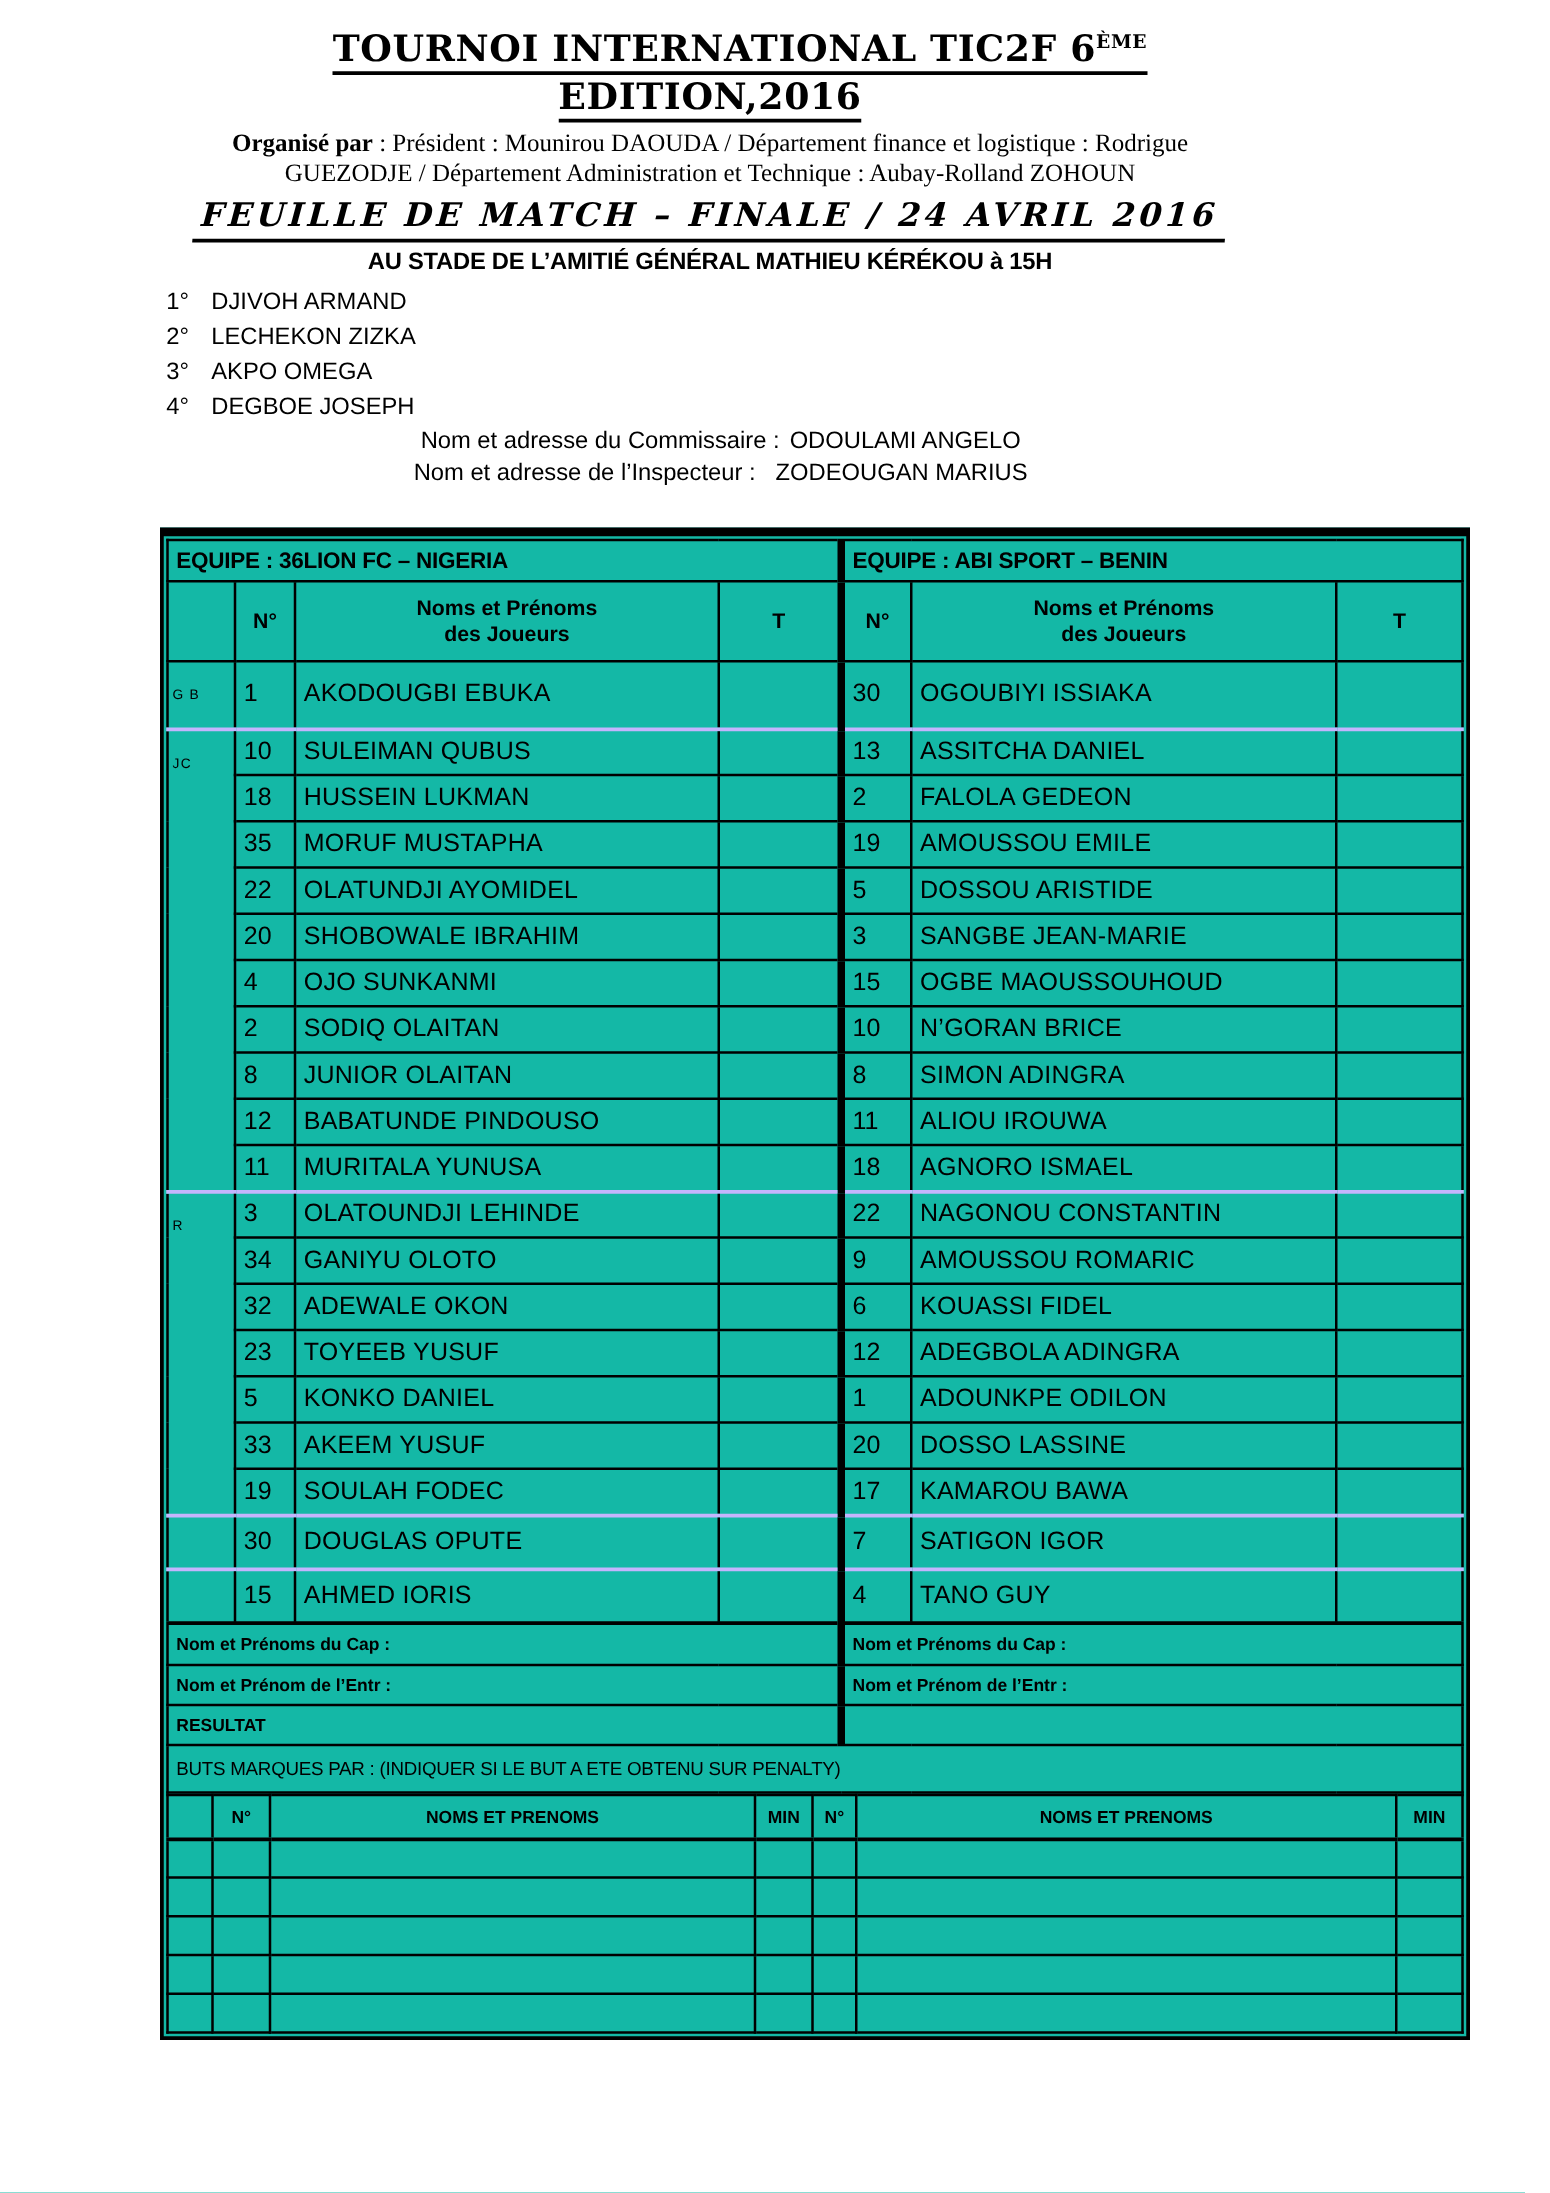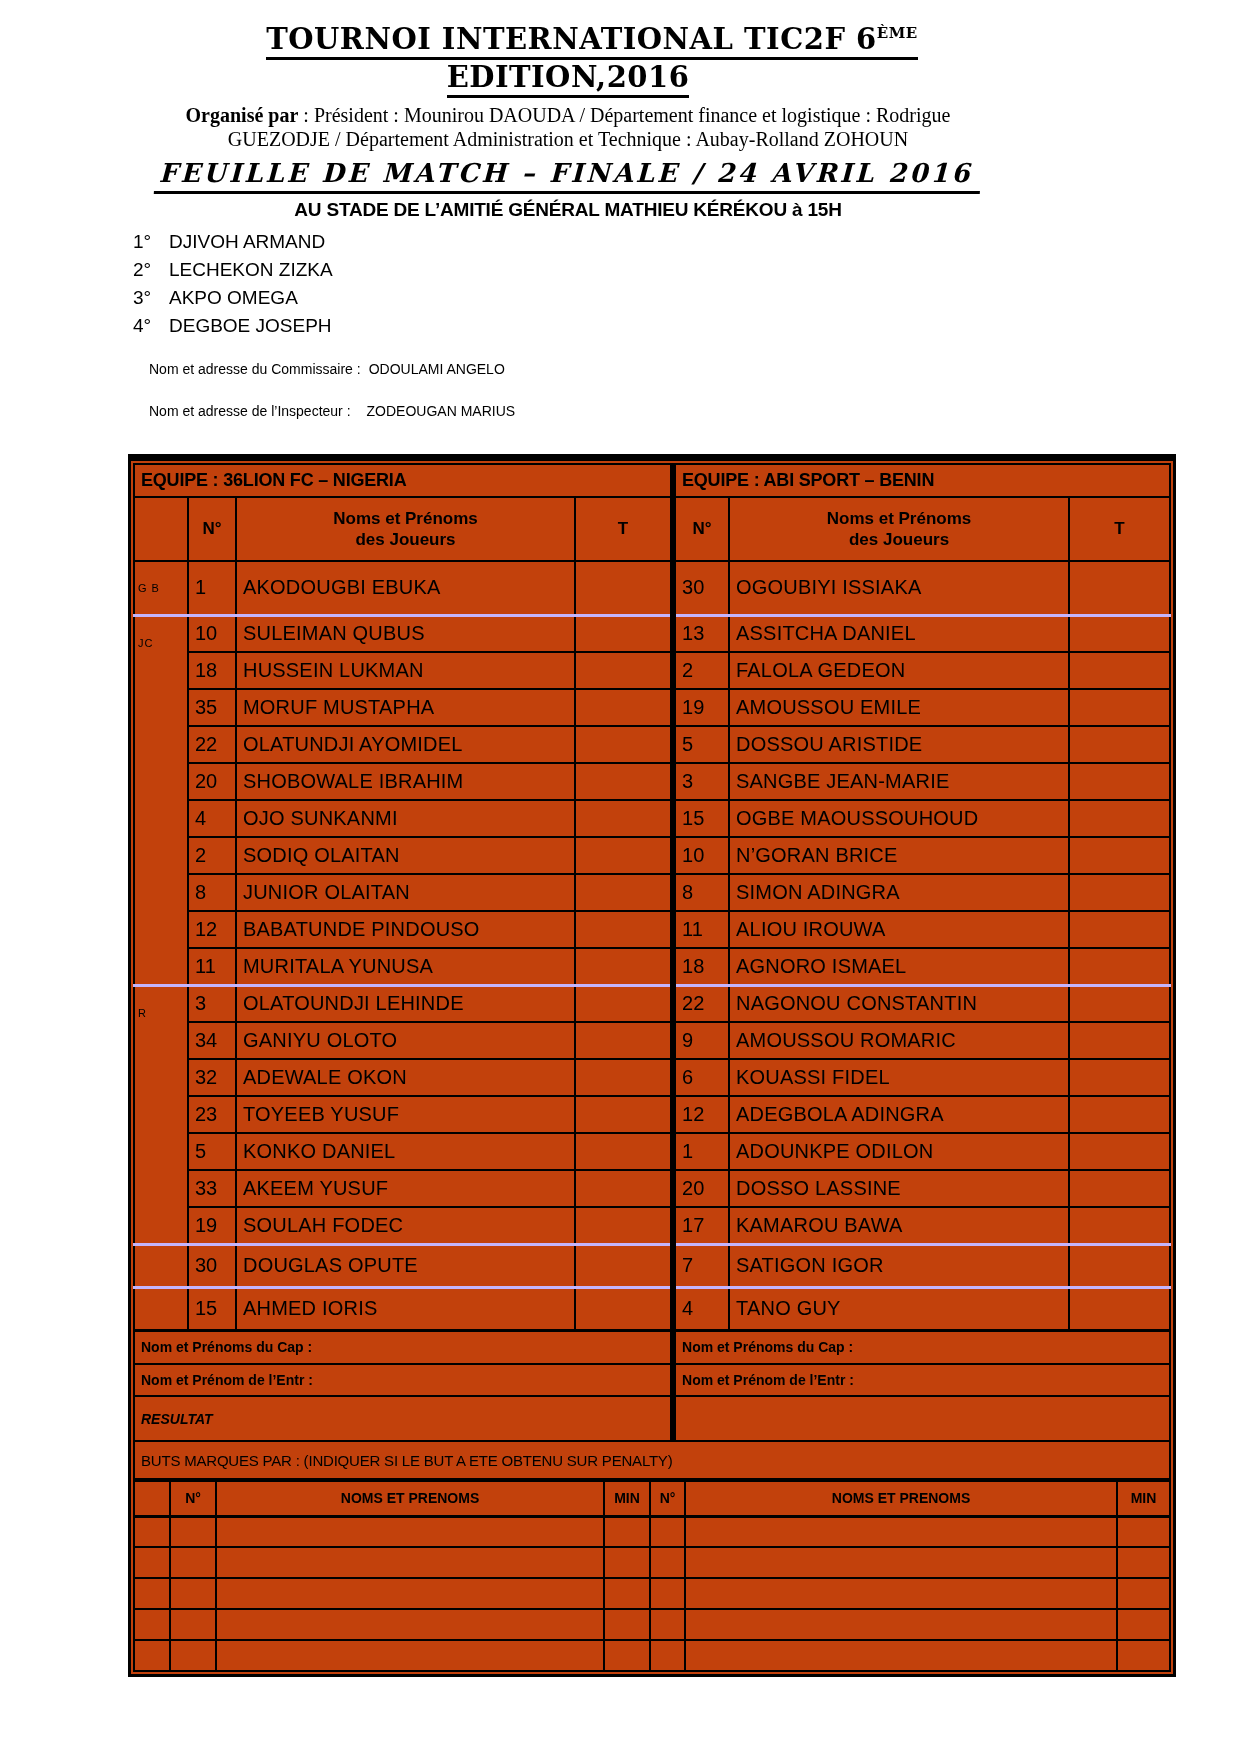--- a/index.html
+++ b/index.html
@@ -27,45 +27,45 @@
     transform: skewX(-4deg); }
 
   .venue { margin: 4px 0 0 0; font-size: 19px; font-weight: bold; letter-spacing: -0.2px; line-height: 24px; }
 
   .ref-block { display: flex; text-align: left; padding-left: 17px; margin-top: 6px;
     font-size: 19px; line-height: 28px; }
   .ref-label { flex: 0 0 314px; }
   .ref-item { display: flex; }
   .ref-num { flex: 0 0 36px; }
 
-  .official-line { margin: 16px; text-align: left; padding-left: 17px;
-    font-size: 14px; line-height: 26px; }
+  .official-line { margin: 0; text-align: center; padding-left: 17px;
+    font-size: 19px; line-height: 26px; }
   .official-line .off-val { margin-left: 8px; }
   .official-line.inspector .off-val { margin-left: 16px; }
 
   
   .table-frame { width: 1048px; margin: 30px 0 4px 128px;
-    border: 3px solid #000; border-top-width: 7px; padding: 2px; background: #c2410c; }
+    border: 3px solid #000; border-top-width: 7px; padding: 2px; background: #14b8a6; }
   table { border-collapse: collapse; table-layout: fixed; width: 100%; }
   td { border: 2px solid #000; padding: 0 6px; overflow: hidden; white-space: nowrap; vertical-align: middle; }
 
   .equipe-row td { height: 33px; font-weight: bold; font-size: 18px; letter-spacing: -0.2px; }
   .colhead-row td { height: 64px; text-align: center; font-weight: bold; font-size: 17px; }
   .colhead-row .names-head { line-height: 21px; }
   .player-row td { height: 37px; }
   .pos-cell { vertical-align: top; text-align: left; font-weight: normal; font-size: 11px;
     padding: 20px 3px; letter-spacing: 1px; }
   .num-cell { font-size: 20px; }
   .name-cell { font-size: 20px; letter-spacing: 0.2px; }
   .divider-r { border-right: 6px solid #000; }
   tr.sec-top td { border-top: 3px solid #c4b5fd; }
 
   .meta-row td { height: 34px; font-size: 14px; font-weight: bold; border-top: 3px solid #000; }
   .meta-row.slim td { height: 32px; border-top-width: 2px; }
-  .result-row td { height: 45px; font-size: 14px; font-weight: bold; font-style: italic; }
+  .result-row td { height: 32px; font-size: 14px; font-weight: bold; }
   .buts-row td { height: 38px; font-size: 15px; font-weight: normal; letter-spacing: -0.2px;
     border-top: 2px solid #000; border-bottom: 2px solid #000; }
 
   .goals-table td { border: 2px solid #000; }
   .goals-head td { height: 35px; text-align: center; font-weight: bold; font-size: 14px;
     border-bottom: 3px solid #000; }
   .goals-row td { height: 31px; }
 </style>
 </head>
 <body>

